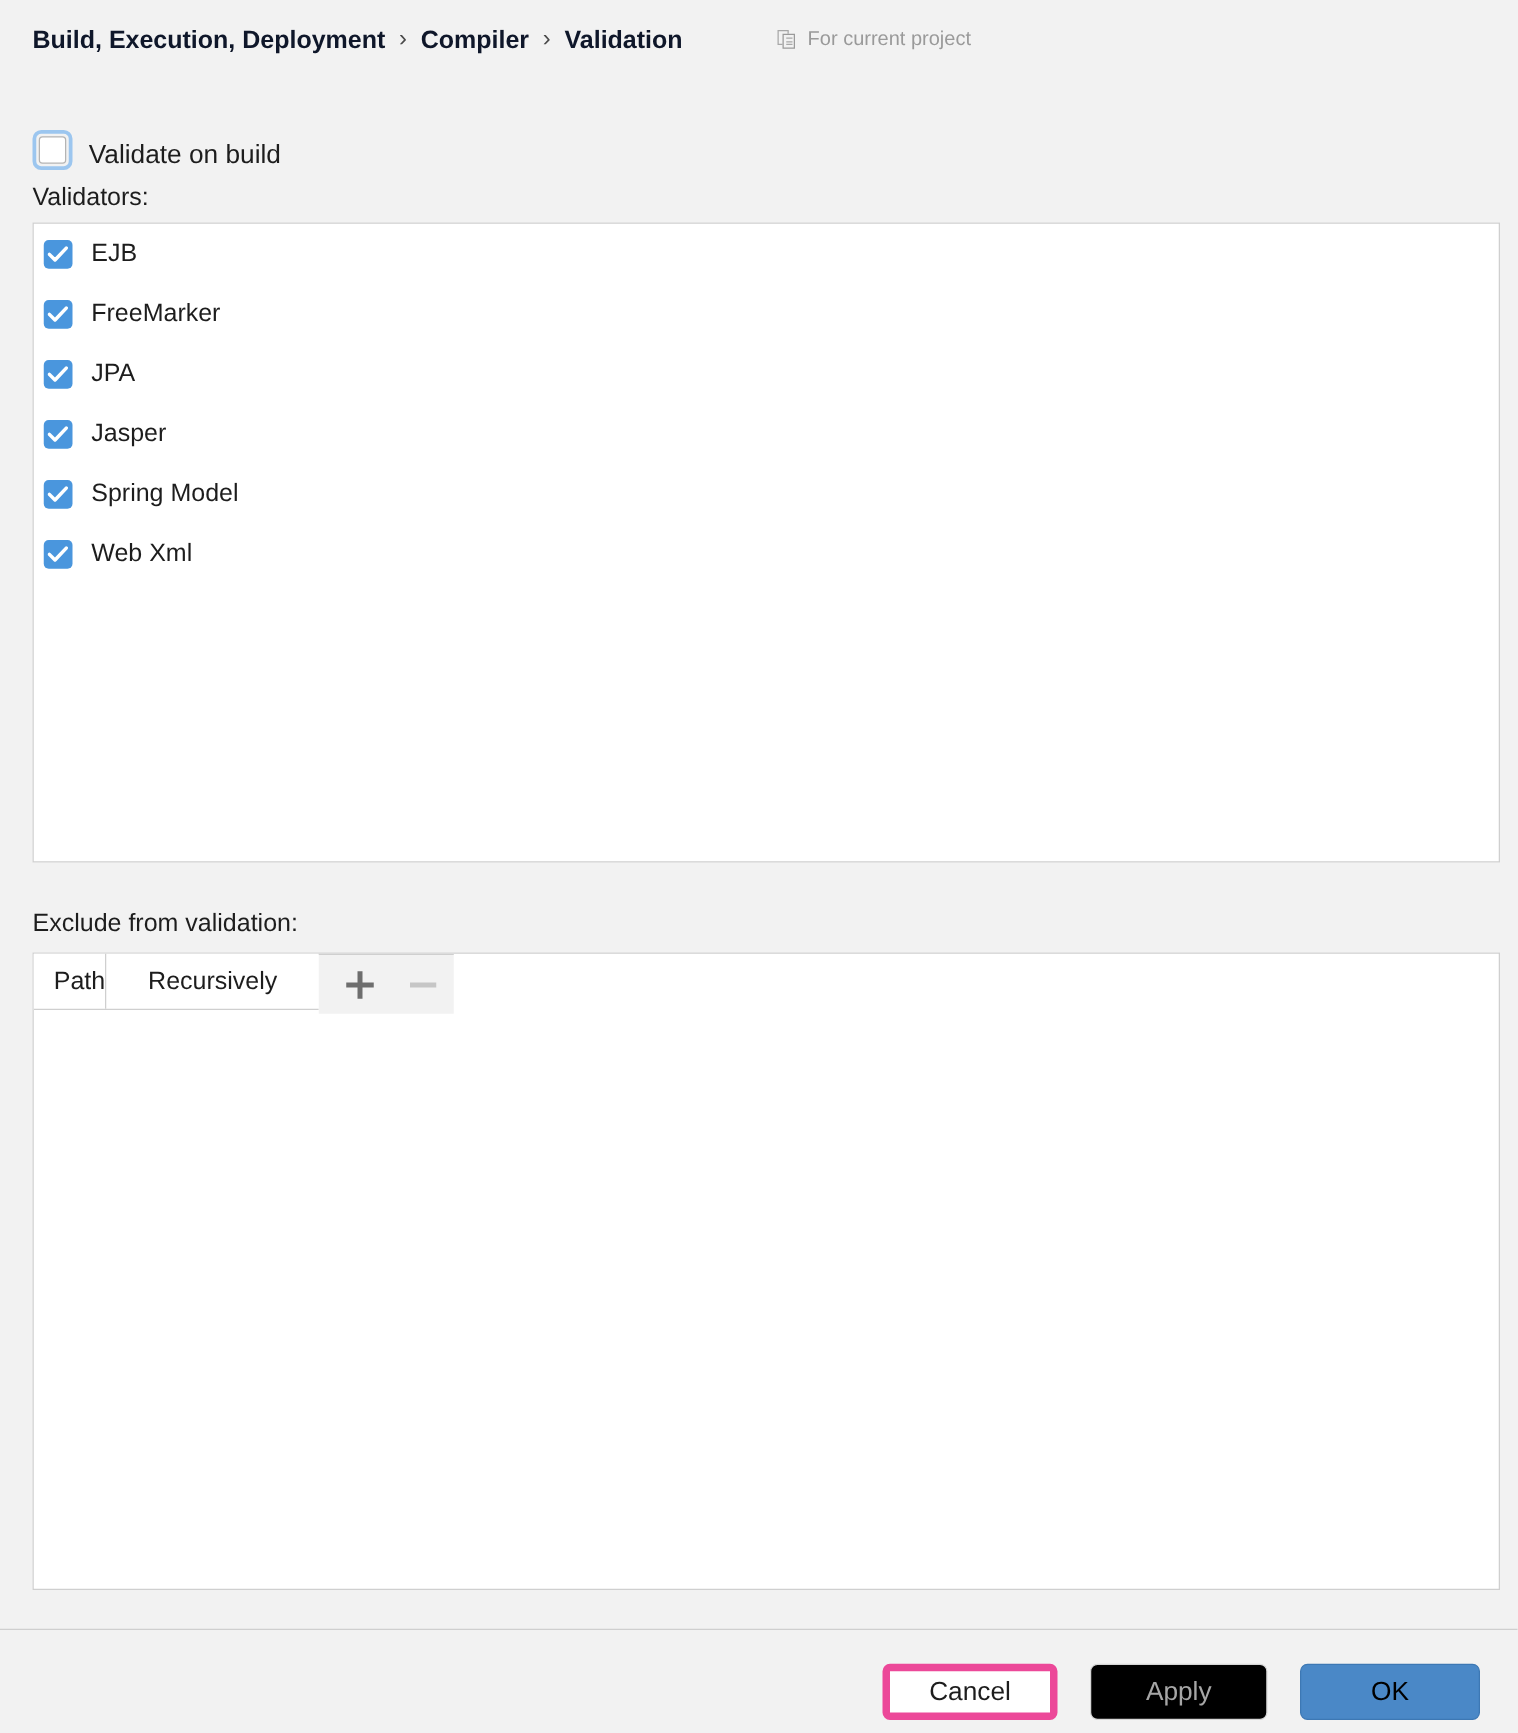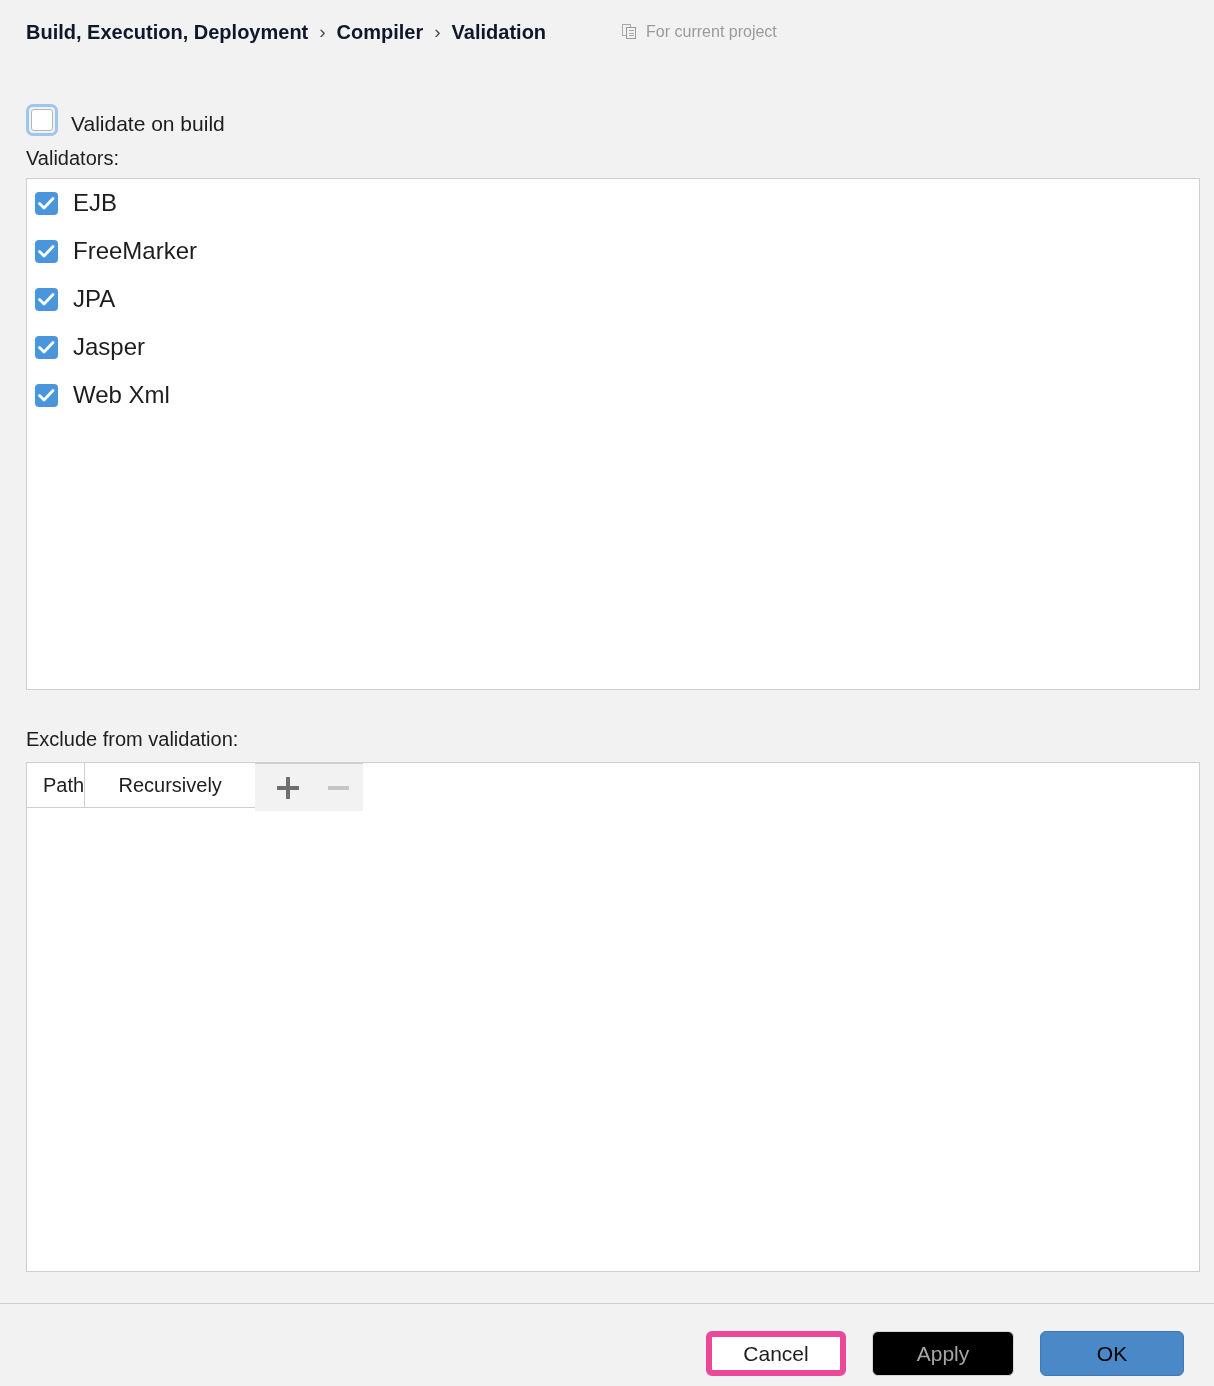--- a/index.html
+++ b/index.html
@@ -154,21 +154,21 @@
     border-radius: 4px;
     flex: 0 0 auto;
     position: relative;
   }
   .cb-checked svg {
     position: absolute;
     left: 3px;
     top: 4px;
   }
   .validator-name {
-    font-size: 24px;
+    font-size: 20px;
     margin-left: 15px;
     color: #1d1d1d;
   }
 
   
   #excludes-panel {
     position: absolute;
     left: 26px;
     top: 762px;
     width: 1174px;
@@ -372,20 +372,28 @@
       </svg>
     </span>
     <span class="validator-name">Jasper</span>
   </div>
   <div class="validator-row">
     <span class="cb-checked">
       <svg width="17" height="15" viewBox="0 0 17 15">
         <path d="M1.5 7.5 L6 12 L15 2.5" stroke="#ffffff" stroke-width="2.8" fill="none" stroke-linecap="round" stroke-linejoin="round"></path>
       </svg>
     </span>
+    <span class="validator-name">Spring Model</span>
+  </div>
+  <div class="validator-row">
+    <span class="cb-checked">
+      <svg width="17" height="15" viewBox="0 0 17 15">
+        <path d="M1.5 7.5 L6 12 L15 2.5" stroke="#ffffff" stroke-width="2.8" fill="none" stroke-linecap="round" stroke-linejoin="round"></path>
+      </svg>
+    </span>
     <span class="validator-name">Web Xml</span>
   </div>
 </div>
 
 <div class="section-label" id="excludes-label">Exclude from validation:</div>
 
 <div id="excludes-panel">
   <div id="excludes-header">
     <div id="col-path">Path</div>
     <div id="col-recursively">Recursively</div>

